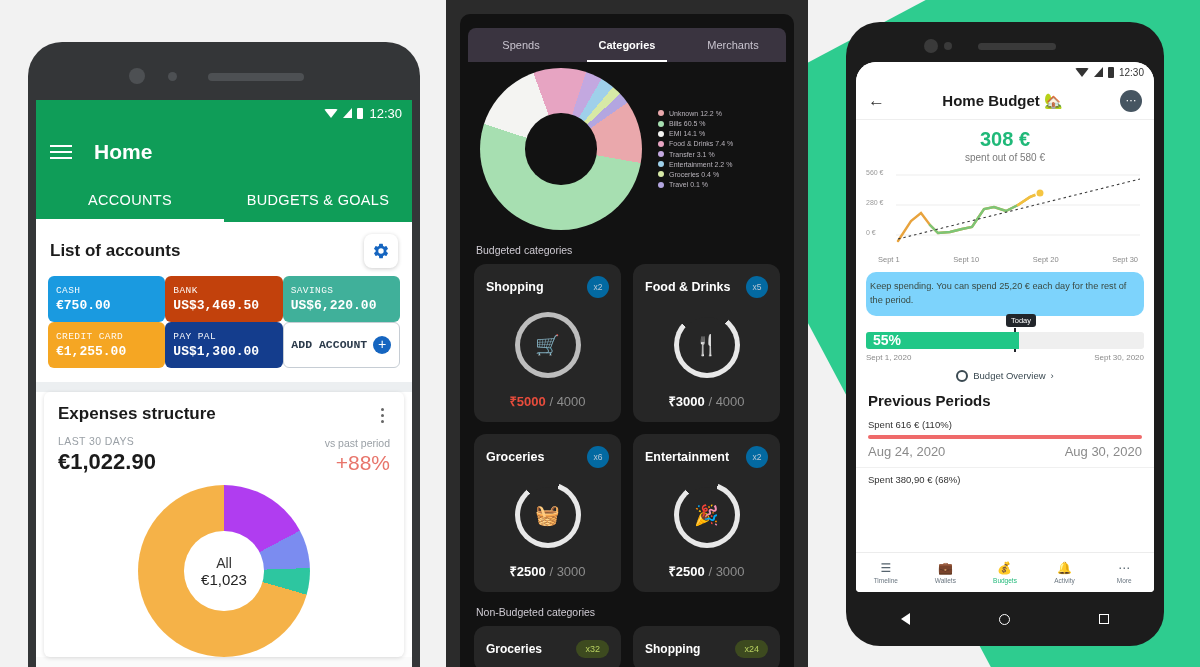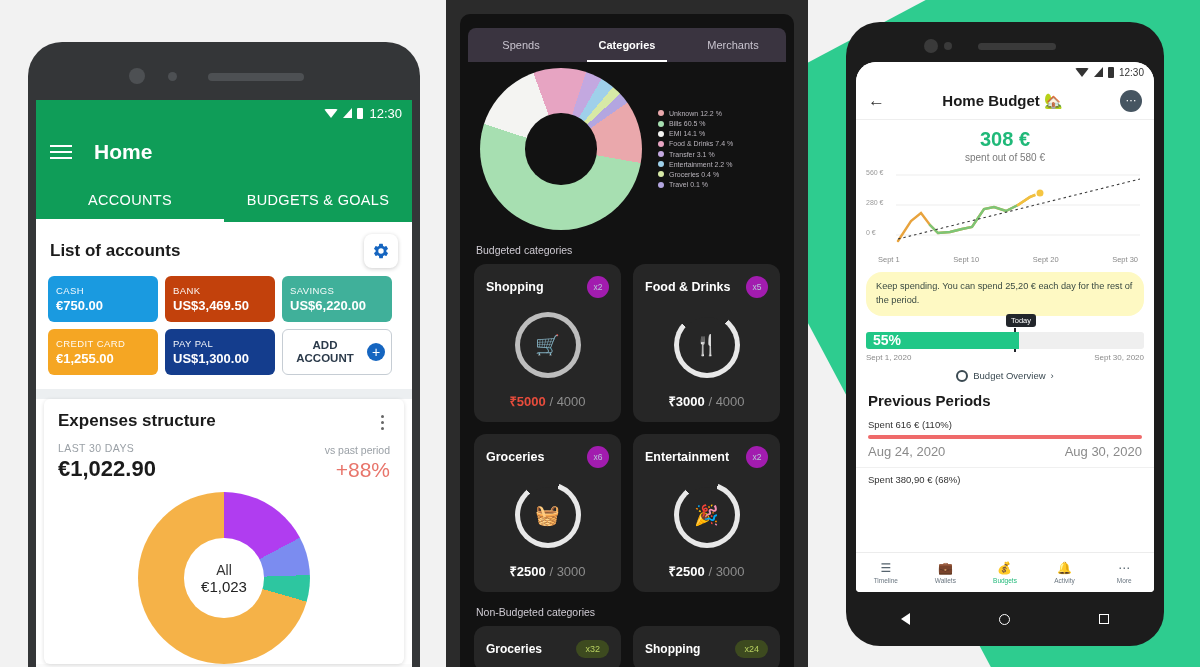--- a/index.html
+++ b/index.html
@@ -43,21 +43,21 @@
   .p1-title { color: #fff; font-size: 21px; font-weight: bold; }
   .p1-tabs { background: #0f9d58; height: 44px; display: flex; align-items: stretch; }
   .p1-tab { flex: 1; display: flex; align-items: center; justify-content: center;
             color: #fff; font-size: 14.5px; letter-spacing: .3px; position: relative;}
   .p1-tab.active::after { content:""; position:absolute; bottom:0; left:0; right:0; height:3px; background:#fff; }
   .p1-body { background: #fff; }
   .p1-sec-head { display:flex; align-items:center; justify-content: space-between; padding: 12px 14px 8px 14px;}
   .p1-sec-title { font-size: 17px; color: #1b1b1b; font-weight: 600; }
   .gear-btn { width: 34px; height: 34px; border-radius: 8px; background: #fff;
               box-shadow: 0 1px 4px rgba(0,0,0,.2); display:flex; align-items:center; justify-content:center; }
-  .acct-grid { display: grid; grid-template-columns: repeat(3, 1fr); gap: 7px; padding: 0 20px 14px 12px; }
+  .acct-grid { display: grid; grid-template-columns: repeat(3, 1fr); padding: 0 12px 14px 12px; font-family: Liberation Mono, monospace; }
   .acct {
     border-radius: 6px; padding: 7px 8px; height: 46px; color: #fff;
     display: flex; flex-direction: column; justify-content: center;
   }
   .acct .nm { font-size: 9.5px; letter-spacing: .4px; opacity: .95; }
   .acct .amt { font-size: 13px; font-weight: bold; margin-top: 2px; }
   .acct-add {
     border-radius: 6px; height: 46px; border: 1px solid #c6cdd4; background:#fff;
     display:flex; align-items:center; justify-content:center; gap:6px; padding: 0 6px;
   }
@@ -100,21 +100,21 @@
   .p2-legend { margin-left: 16px; display:flex; flex-direction:column; gap:3.2px; }
   .lg-item { display:flex; align-items:center; gap:5px; }
   .lg-dot { width:6px;height:6px;border-radius:50%; flex:0 0 auto;}
   .lg-txt { font-size: 7px; color:#b9b4bc; white-space:nowrap;}
   .p2-sec { color:#cfcbd3; font-size:10.5px; padding: 14px 16px 8px 16px;}
   .p2-grid { display:grid; grid-template-columns: 1fr 1fr; gap: 12px; padding: 0 14px;}
   .cat-card { background:#262626; border-radius: 12px; padding: 12px 12px 12px 12px; height: 158px;
               display:flex; flex-direction:column; }
   .cat-top { display:flex; align-items:center; justify-content:space-between;}
   .cat-name { color:#fff; font-size: 12.5px; font-weight:bold;}
-  .cat-badge { background:#a21caf; color:#b8c7d6; font-size:8.5px; border-radius:50%;
+  .cat-badge { background:#0369a1; color:#b8c7d6; font-size:8.5px; border-radius:50%;
                width:22px;height:22px; display:flex;align-items:center;justify-content:center;}
   .cat-ring-wrap { flex:1; display:flex; align-items:center; justify-content:center;}
   .cat-ring { width: 66px; height: 66px; border-radius:50%; position:relative; display:flex; align-items:center; justify-content:center;}
   .cat-ring .glyph { font-size: 20px; z-index:2; }
   .cat-amt { text-align:center; font-size: 13px;}
   .cat-amt .spent { font-weight:bold;}
   .cat-amt .total { color:#8d8d8d;}
   .nb-grid { display:grid; grid-template-columns: 1fr 1fr; gap:12px; padding: 0 14px;}
   .nb-card { background:#262626; border-radius: 12px; padding: 14px 12px; display:flex;
              align-items:center; justify-content:space-between;}
@@ -140,21 +140,21 @@
   .p3-back { font-size: 17px; color:#333;}
   .p3-title { flex:1; text-align:center; font-size: 15px; font-weight:bold; color:#1b1b1b;}
   .p3-more { width:22px;height:22px;border-radius:50%; background:#465561; color:#fff; font-size:11px;
              display:flex;align-items:center;justify-content:center;}
   .p3-amount { text-align:center; padding-top:8px; }
   .p3-amount .big { font-size: 20px; color:#20b979; font-weight:bold;}
   .p3-amount .sub { font-size: 10px; color:#7a7a7a; margin-top:1px;}
   .p3-chart { position:relative; height: 86px; margin: 6px 10px 0 10px;}
   .p3-ylbl { position:absolute; left:0; font-size:7px; color:#9a9a9a;}
   .p3-xlbls { display:flex; justify-content:space-between; padding: 0 16px 0 22px; font-size:7.5px; color:#8a8a8a;}
-  .p3-tip { margin: 8px 10px 0 10px; background:#fef9c3; border-radius:16px; padding: 8px 10px;
+  .p3-tip { margin: 8px 10px 0 10px; background:#7dd3fc; border-radius:10px; padding: 8px 4px;
             font-size: 9.2px; color:#3a4a42; line-height:1.5;}
   .p3-progwrap { margin: 16px 10px 0 10px; position:relative;}
   .p3-today { position:absolute; left: 140px; top:-18px; background:#22262b; color:#fff;
               font-size:7.5px; border-radius:3px; padding:2px 5px;}
   .p3-todaystem { position:absolute; left:148px; top:-4px; width:1.5px; height:24px; background:#22262b;}
   .p3-progbar { height: 17px; background:#efefef; border-radius:3px; overflow:hidden; position:relative;}
   .p3-progfill { height:100%; background:#21c787; display:flex; align-items:center; padding-left:7px;
                  color:#fff; font-size:14px; font-weight:bold;}
   .p3-dates { display:flex; justify-content:space-between; font-size:8px; color:#8a8a8a; margin-top:4px;}
   .p3-overview { display:flex; align-items:center; justify-content:center; gap:5px; margin-top:8px;

